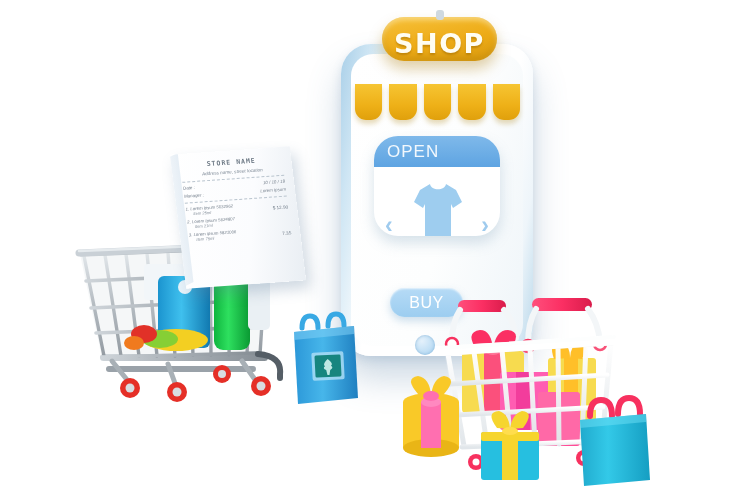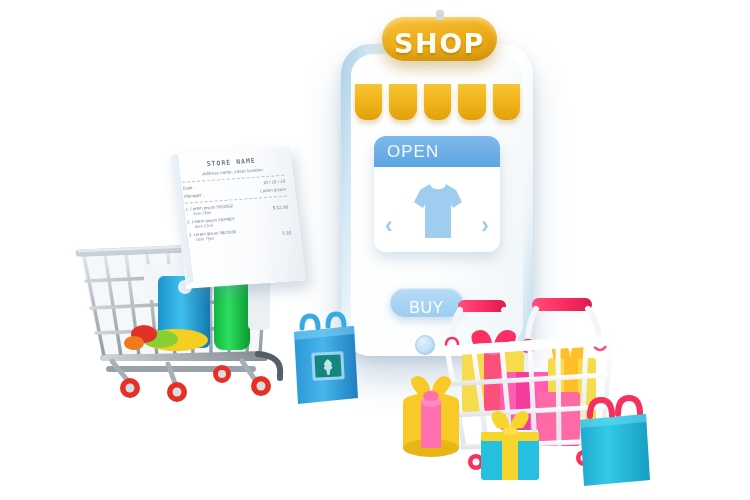--- a/index.html
+++ b/index.html
@@ -55,22 +55,22 @@
     left:355px;top:84px;width:165px;height:36px;
     display:flex;gap:7px;z-index:11;
   }
   #awning .tab{
     flex:1;border-radius:0 0 11px 11px;
     background:linear-gradient(180deg,#f6c533 0%,#eeb017 60%,#e0a00c 100%);
     box-shadow:0 4px 5px rgba(170,125,10,.28);
   }
   
   #screen-card{
-    left:374px;top:136px;width:126px;height:116px;
-    border-radius:12px;
+    left:374px;top:136px;width:126px;height:100px;
+    border-radius:24px;
     background:#ffffff;
     box-shadow:0 7px 14px rgba(110,150,180,.28);
     overflow:hidden;
     z-index:10;
   }
   #open-bar{
     position:absolute;left:0;top:0;width:100%;height:31px;
     background:linear-gradient(180deg,#7fb9ea 0%,#5ea4e2 100%);
     display:flex;align-items:center;padding-left:13px;box-sizing:border-box;
   }
@@ -80,21 +80,21 @@
   }
   #tshirt{position:absolute;left:38px;top:44px;width:52px;height:62px;}
   .arrow{position:absolute;top:76px;font-size:23px;color:#9fcbee;font-weight:bold;}
   .arrow.left{left:11px;}
   .arrow.right{right:11px;}
   
   #buy-btn{
     left:390px;top:288px;width:73px;height:29px;border-radius:15px;
     background:linear-gradient(180deg,#b6dbf6 0%,#9ccdf0 100%);
     box-shadow:0 4px 8px rgba(110,160,200,.35), inset 0 1px 2px rgba(255,255,255,.7);
-    display:flex;align-items:flex-end;justify-content:center;
+    display:flex;align-items:center;justify-content:center;
     z-index:11;
   }
   #buy-btn .lbl{color:#ffffff;font-size:16px;letter-spacing:.6px;}
   #home-btn{
     left:415px;top:335px;width:20px;height:20px;border-radius:50%;
     background:radial-gradient(circle at 35% 30%,#e4f1fb,#a8d3f1);
     box-shadow:inset 0 0 3px rgba(80,140,190,.5);
     z-index:11;
   }
 

